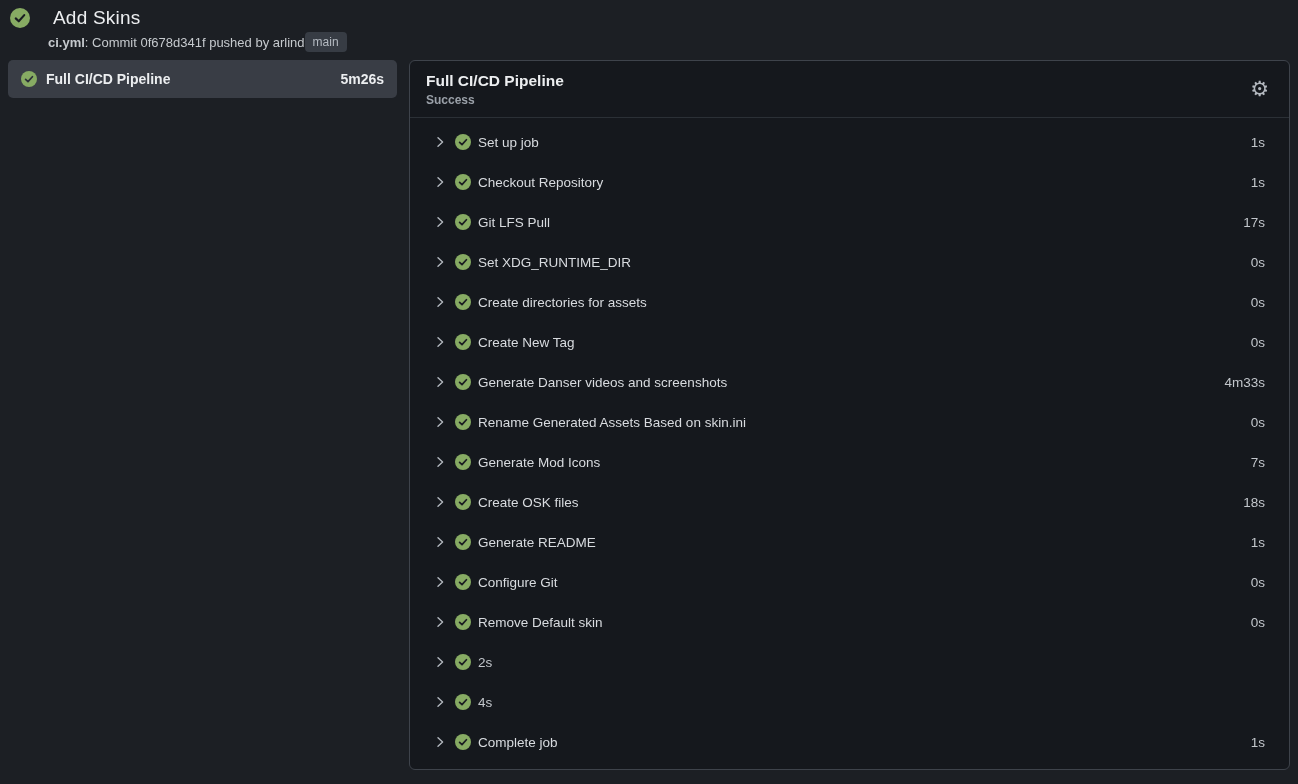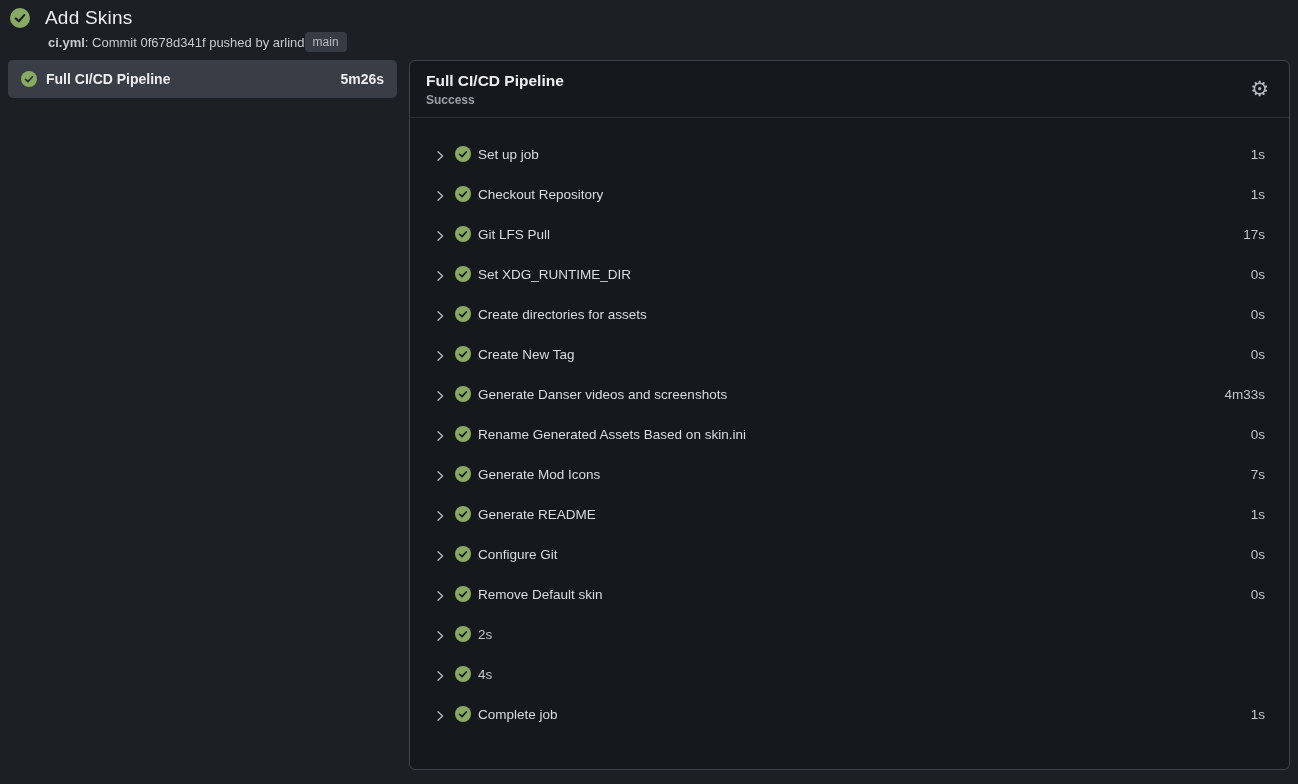--- a/index.html
+++ b/index.html
@@ -20,21 +20,21 @@
   }
   *{box-sizing:border-box;margin:0;padding:0;}
   html,body{width:1298px;height:784px;overflow:hidden;}
   body{
     background:var(--page-bg);
     font-family:"Liberation Sans","DejaVu Sans",sans-serif;
     color:var(--text-normal);
   }
   
   .run-header{padding:7px 10px 8px 10px;}
-  .run-header-top{display:flex;align-items:center;gap:15px;}
+  .run-header-top{display:flex;align-items:center;gap:23px;}
   .run-title{font-size:19px;font-weight:500;color:var(--text-bright);letter-spacing:.2px;}
   .run-header-sub{margin:3px 0 0 38px;font-size:13px;color:var(--text-sub);display:flex;align-items:center;gap:0;}
   .wf-file{font-weight:700;color:var(--text-sub);cursor:pointer;}
   .branch-badge{
     background:var(--badge-bg);color:var(--badge-text);
     font-size:12px;line-height:1;padding:4px 8px;border-radius:4px;cursor:pointer;
   }
   
   .status-circle{display:inline-flex;flex:none;color:var(--success-green);}
   .status-circle svg{display:block;}
@@ -60,21 +60,21 @@
   .panel-title{font-size:15.5px;font-weight:600;color:var(--text-bright);margin-bottom:3px;}
   .panel-status{font-size:12px;color:var(--text-muted);font-weight:bold;}
   .gear-btn{
     background:none;border:none;cursor:pointer;
     color:var(--icon-gray);font-size:21px;line-height:1;
     padding:0 4px;font-family:"DejaVu Sans",sans-serif;
   }
   .panel-divider{height:1px;background:var(--divider);flex:none;}
   .steps{flex:1;padding-top:4px;}
   .step-row{
-    height:40px;display:flex;align-items:flex-end;
+    height:40px;display:flex;align-items:center;
     padding:0 24px;cursor:pointer;
   }
   .chevron{display:inline-flex;flex:none;margin-right:9px;color:var(--icon-gray);}
   .step-row .status-circle{margin-right:7px;}
   .step-label{flex:1;font-size:13.5px;color:var(--text-normal);}
   .step-duration{font-size:13.5px;color:#c2c6cb;}
 </style>
 </head>
 <body>
 
@@ -258,20 +258,35 @@
     <span class="status-circle">
       <svg width="16" height="16" viewBox="0 0 16 16">
         <circle cx="8" cy="8" r="8" fill="currentColor"></circle>
         <path d="M4.6 8.3 L7 10.6 L11.4 5.7" stroke="#1a1d22" stroke-width="1.7" fill="none" stroke-linecap="round" stroke-linejoin="round"></path>
       </svg>
     </span>
     <span class="step-label">Generate Mod Icons</span>
     <span class="step-duration">7s</span>
   </div>
 
+  <div class="step-row">
+    <span class="chevron">
+      <svg width="12" height="12" viewBox="0 0 12 12">
+        <path d="M4 1.8 L8.6 6 L4 10.2" stroke="currentColor" stroke-width="1.4" fill="none" stroke-linecap="round" stroke-linejoin="round"></path>
+      </svg>
+    </span>
+    <span class="status-circle">
+      <svg width="16" height="16" viewBox="0 0 16 16">
+        <circle cx="8" cy="8" r="8" fill="currentColor"></circle>
+        <path d="M4.6 8.3 L7 10.6 L11.4 5.7" stroke="#1a1d22" stroke-width="1.7" fill="none" stroke-linecap="round" stroke-linejoin="round"></path>
+      </svg>
+    </span>
+    <span class="step-label">Create OSK files</span>
+    <span class="step-duration">18s</span>
+  </div>
 
   <div class="step-row">
     <span class="chevron">
       <svg width="12" height="12" viewBox="0 0 12 12">
         <path d="M4 1.8 L8.6 6 L4 10.2" stroke="currentColor" stroke-width="1.4" fill="none" stroke-linecap="round" stroke-linejoin="round"></path>
       </svg>
     </span>
     <span class="status-circle">
       <svg width="16" height="16" viewBox="0 0 16 16">
         <circle cx="8" cy="8" r="8" fill="currentColor"></circle>

